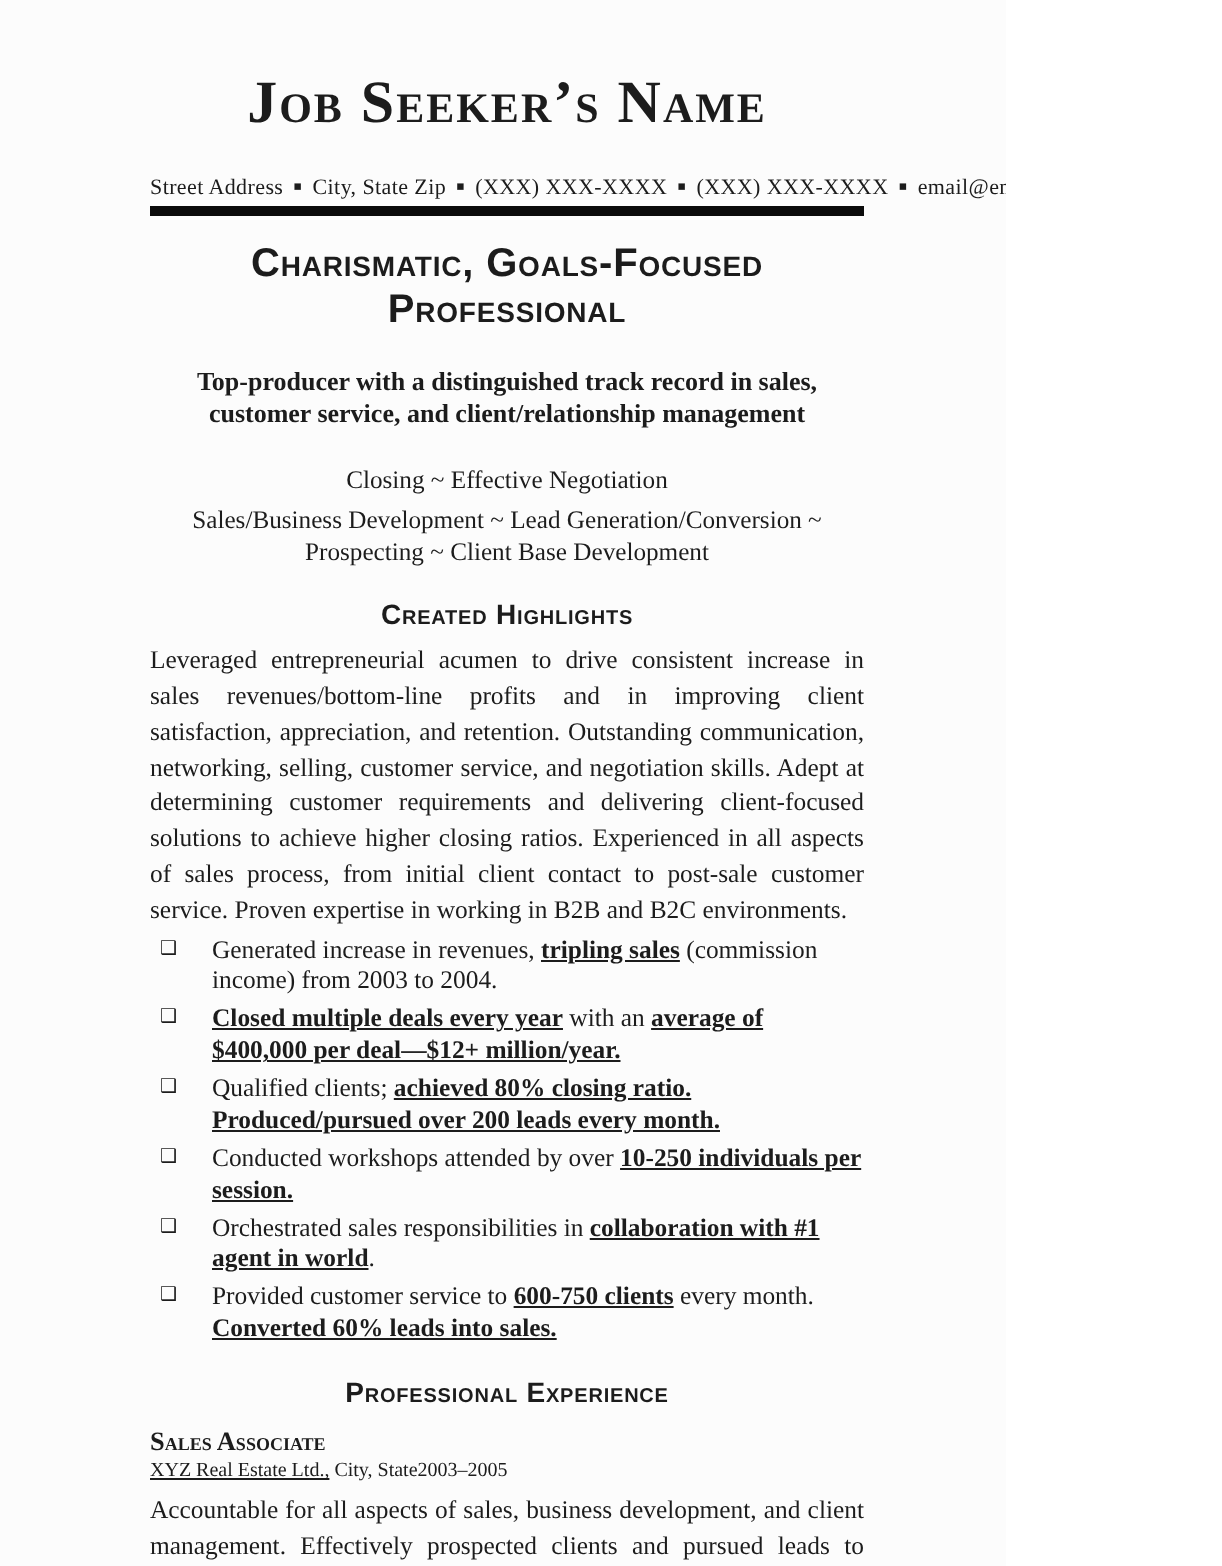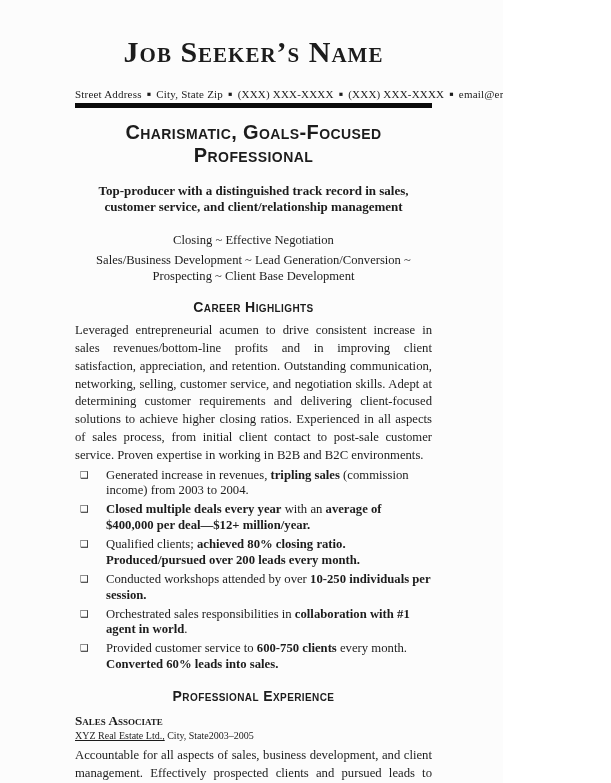--- a/index.html
+++ b/index.html
@@ -29,21 +29,21 @@
   .keywords{font-size:12.6px;text-align:center;margin:3px 0 0 0;line-height:1.3;}
   
   .sec-title{
     font-family:"Liberation Sans",sans-serif;font-weight:700;font-variant:small-caps;
     font-size:14px;letter-spacing:.4px;text-align:center;margin:15px 0 7px 0;
   }
   .body-par{font-size:12.7px;line-height:1.4;text-align:justify;margin:0;}
   ul{list-style:none;margin:0;padding:0;}
   .acc-list li{display:flex;margin:3px 0;font-size:12.7px;line-height:1.25;padding-left:5px;}
   .sqb{font-family:"DejaVu Sans",sans-serif;font-size:9.5px;width:13px;flex:none;margin-right:13px;padding-top:1px;}
-  .b{font-weight:700;}
+  .b{font-weight:700;text-decoration:underline;}
   
   .job{margin-top:9px;}
   .job-title{font-variant:small-caps;font-weight:700;font-size:13.2px;}
   .company-line{display:flex;justify-content:flex-start;font-size:10px;margin-top:1px;}
   .company-name{text-decoration:underline;}
   .job-summary{font-size:12.7px;line-height:1.4;text-align:justify;margin:6px 0 2px 0;}
 </style>
 </head>
 <body>
 
@@ -56,21 +56,21 @@
   </header>
 
   <section>
     <h2 class="headline">Charismatic, Goals-Focused Professional</h2>
     <p class="tagline">Top-producer with a distinguished track record in sales, customer service, and client/relationship management</p>
     <p class="keywords">Closing ~ Effective Negotiation</p>
     <p class="keywords">Sales/Business Development ~ Lead Generation/Conversion ~ Prospecting ~ Client Base Development</p>
   </section>
 
   <section>
-    <h3 class="sec-title">Career Highlights</h3>
+    <h3 class="sec-title">Created Highlights</h3>
     <p class="body-par">Leveraged entrepreneurial acumen to drive consistent increase in sales revenues/bottom-line profits and in improving client satisfaction, appreciation, and retention. Outstanding communication, networking, selling, customer service, and negotiation skills. Adept at determining customer requirements and delivering client-focused solutions to achieve higher closing ratios. Experienced in all aspects of sales process, from initial client contact to post-sale customer service. Proven expertise in working in B2B and B2C environments.</p>
   </section>
 
   <section>
     <ul class="acc-list">
         <li>
           <span class="sqb">❑</span>
           <span><span>Generated increase in revenues, </span><span class="b">tripling sales</span><span> (commission income) from 2003 to 2004.</span></span>
         </li>
         <li>

